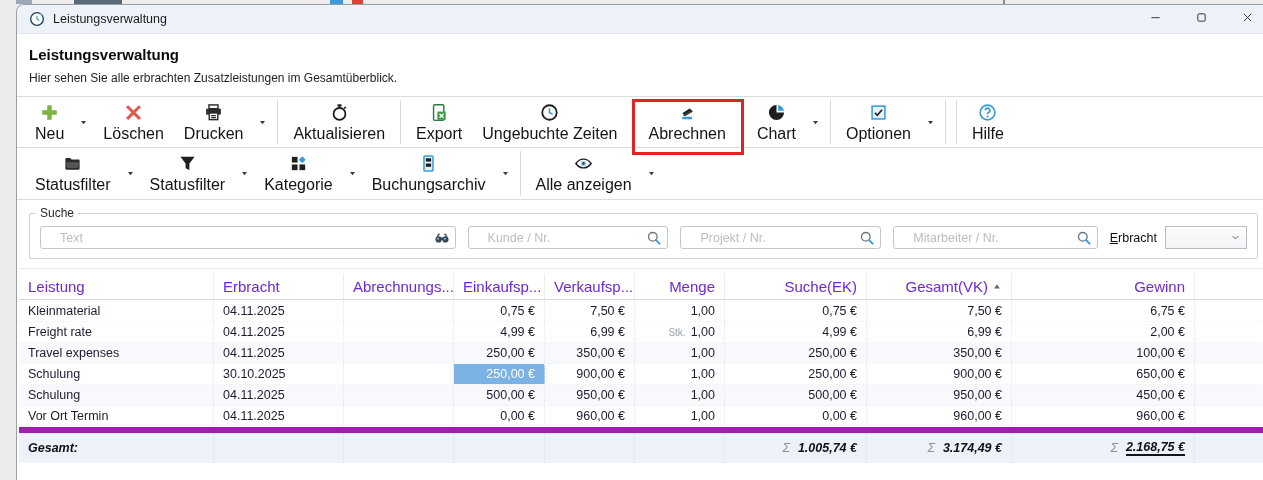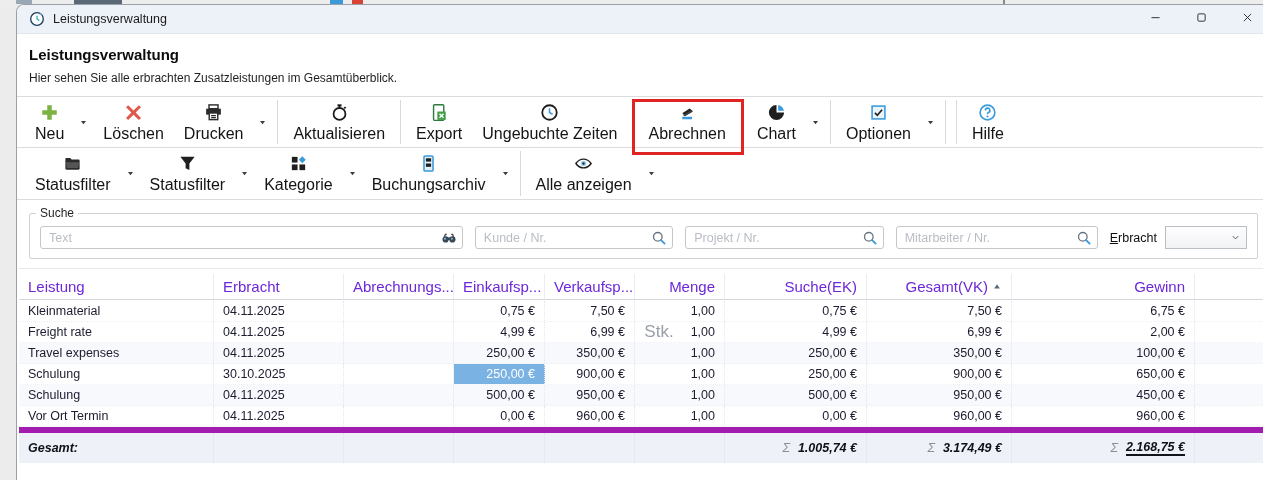--- a/index.html
+++ b/index.html
@@ -42,21 +42,21 @@
   .tb-arrow svg { width:9px; height:9px; }
   .tb-sep { width:1px; align-self:stretch; margin:3px 5px; background:#d9d9d9; }
   .red-box { position:absolute; left:-7px; right:-8px; top:2px; bottom:-8px;
     border:3px solid var(--accent-red,#e02424); pointer-events:none; z-index:6; }
 
   
   .search-box { margin:6px 12px 9px; border:1px solid #d2d2d2; border-radius:2px; padding:3px 10px 9px; }
   .search-box legend { font-size:12px; color:#262626; padding:0 4px; margin-left:-4px; }
   .search-row { display:flex; align-items:center; gap:12px; margin-top:3px; }
   .s-field { position:relative; height:23px; border:1px solid #c6c6c6; border-radius:3px; background:#fff;
-    display:flex; align-items:center; flex-basis:0; }
+    display:flex; align-items:center; flex-basis:0;padding-left:11px; }
   .s-field input { border:none; outline:none; width:100%; height:100%; padding:0 26px 0 8px;
     font-family:inherit; font-size:12.5px; color:#333; background:transparent; }
   .s-field input::placeholder { color:#b9bdc3; }
   .s-icon { position:absolute; right:5px; top:3px; width:16px; height:16px; }
   .s-icon svg { width:100%; height:100%; display:block; }
   .erbracht-wrap { display:flex; align-items:center; gap:8px; flex:0 0 auto; }
   .erbracht-label { font-size:12.5px; color:#0e0e0e; }
   .erbracht-label .ul { text-decoration:underline; }
   .combo { width:82px; height:23px; border:1px solid #b9bdc4; background:linear-gradient(#fdfdfe,#f2f3f5);
     display:flex; align-items:center; justify-content:flex-end; padding-right:5px; cursor:pointer; }
@@ -68,21 +68,21 @@
   .g-cell { display:flex; align-items:center; padding:0 9px; white-space:nowrap; overflow:hidden; }
   .g-cell.right { justify-content:flex-end; }
   .g-head { height:26px; border-bottom:1px solid #d6d6dc; color:#6d28d9; font-size:15px; margin-bottom:1px; }
   .g-head .g-cell { border-right:1px solid #ececf1; }
   .g-head .g-cell:last-child { border-right:none; }
   .g-body .g-cell { border-right:1px dotted #e2e6ee; }
   .g-body .g-cell:last-child { border-right:none; }
   .g-body { border-bottom:1px dotted #edf0f5; }
   .g-body.shaded { background:var(--row-shade,#f7f9fc); }
   .sel { background:var(--selection-blue,#79b2e3); color:#fff; }
-  .unit { color:#9aa0a8; font-size:17px; margin-right:17px; }
+  .unit { color:#9aa0a8; font-size:10px; margin-right:5px; }
   .sort-ic { width:10px; height:10px; margin-left:4px; }
   .sort-ic svg { width:100%; height:100%; display:block; }
   .g-total { height:36px; background:var(--totals-bg,#eef2f8); border-top:6px solid #a21caf; font-weight:bold; color:#101018;font-style:italic; }
   .g-total .g-cell { border-right:1px dotted #dde1e9; }
   .g-total .g-cell:last-child { border-right:none; }
   .sigma { color:#8b8f96; font-weight:normal; margin-right:8px; }
   .uline { border-bottom:2px solid #14141e; }
 </style>
 </head>
 <body>

